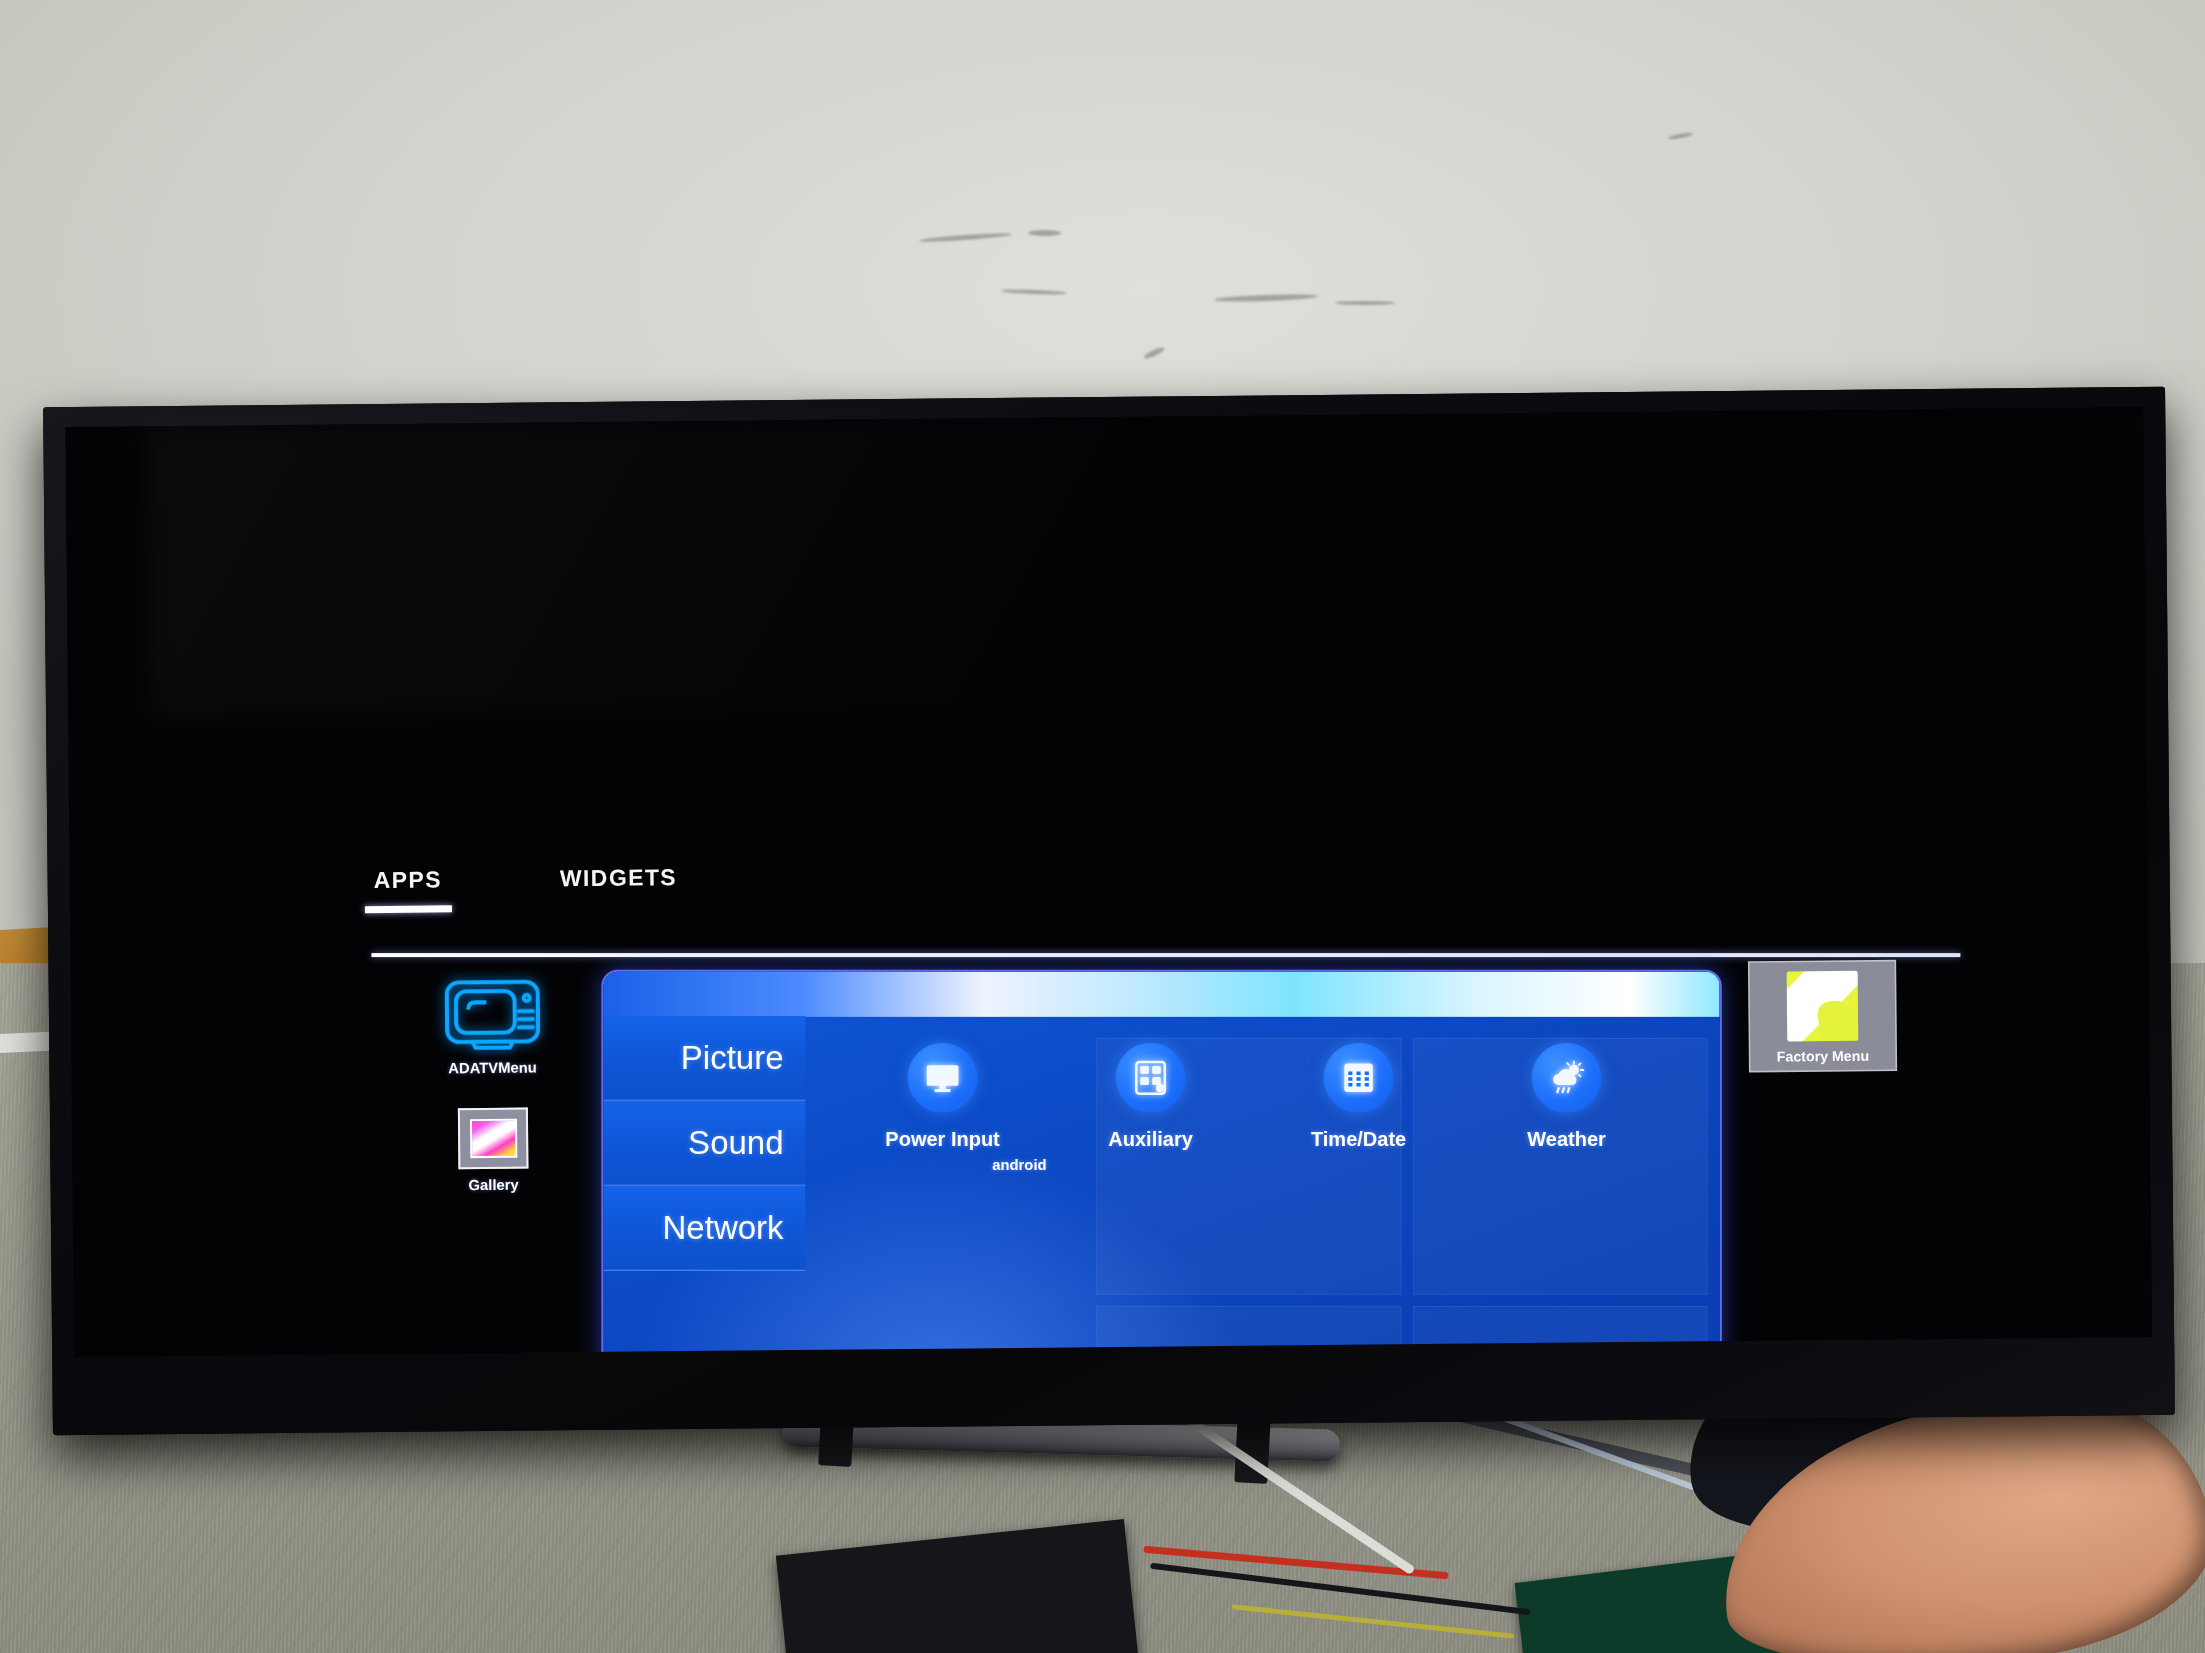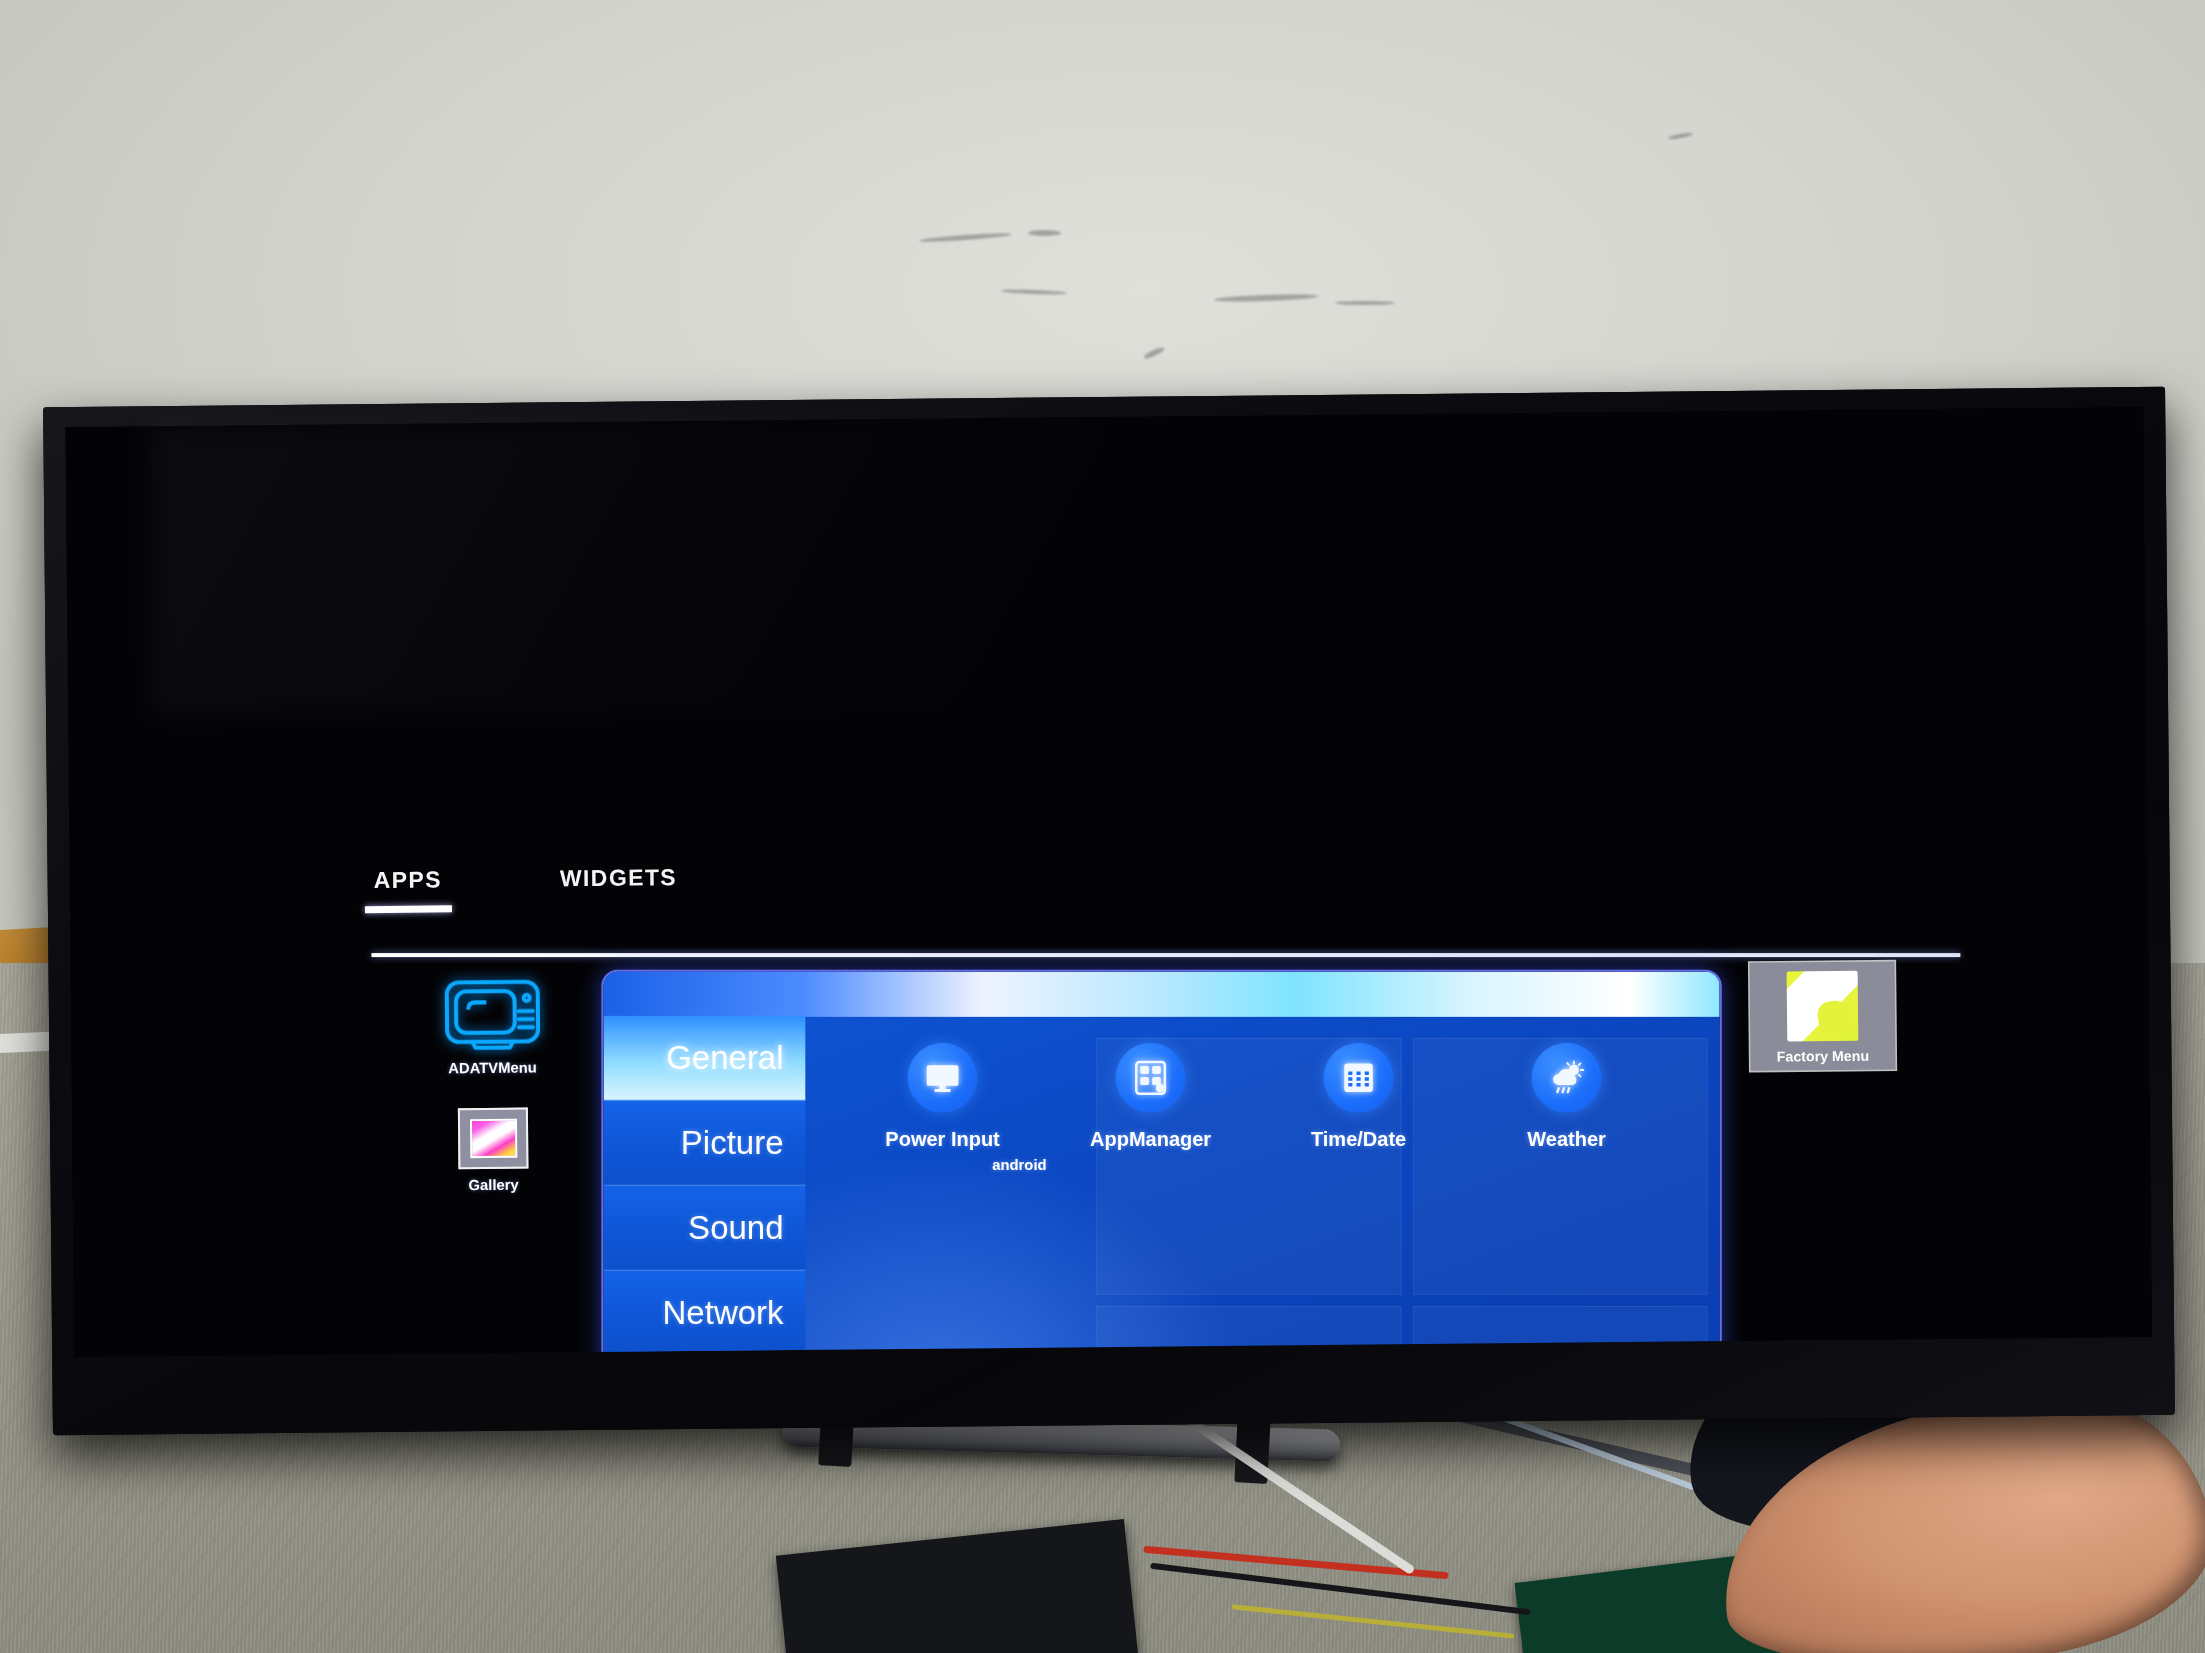--- a/index.html
+++ b/index.html
@@ -226,21 +226,20 @@
       <div id="panel">
         <div class="panel-bg">
           <div class="winpane" style="left:492px;top:66px;width:306px;height:257px;"></div>
           <div class="winpane" style="left:809px;top:66px;width:295px;height:257px;"></div>
           <div class="winpane" style="left:492px;top:334px;width:306px;height:257px;"></div>
           <div class="winpane" style="left:809px;top:334px;width:295px;height:257px;"></div>
         </div>
         <div class="panel-top"></div>
 
         <div class="side">
-          <div class="sideitem sel">General</div>
           <div class="sideitem">Picture</div>
           <div class="sideitem">Sound</div>
           <div class="sideitem">Network</div>
 
         </div>
 
         <div class="tiles">
           <div class="trow">
 
             <div class="tile">
@@ -257,21 +256,21 @@
               <div class="circ">
                 <svg viewBox="0 0 24 24">
                     <rect x="3" y="2" width="18" height="20" rx="2" fill="none" stroke="#f2f8ff" stroke-width="1.6"></rect>
                     <rect x="5.5" y="4.5" width="5.5" height="5" rx="1"></rect>
                     <rect x="13" y="4.5" width="5.5" height="5" rx="1"></rect>
                     <rect x="5.5" y="11.5" width="5.5" height="5" rx="1"></rect>
                     <rect x="13" y="11.5" width="5.5" height="5" rx="1"></rect>
                     <circle cx="18" cy="18.5" r="2.6"></circle>
                   </svg>
               </div>
-              <div class="tlabel">AppManager</div>
+              <div class="tlabel">Auxiliary</div>
             </div>
 
             <div class="tile">
               <div class="circ">
                 <svg viewBox="0 0 24 24">
                     <path d="M7 1v2M17 1v2"></path>
                     <rect x="3" y="3" width="18" height="18" rx="2"></rect>
                     <g fill="#1b6dfa">
                       <rect x="5.5" y="8" width="2.6" height="2.2"></rect>
                       <rect x="10.7" y="8" width="2.6" height="2.2"></rect>

